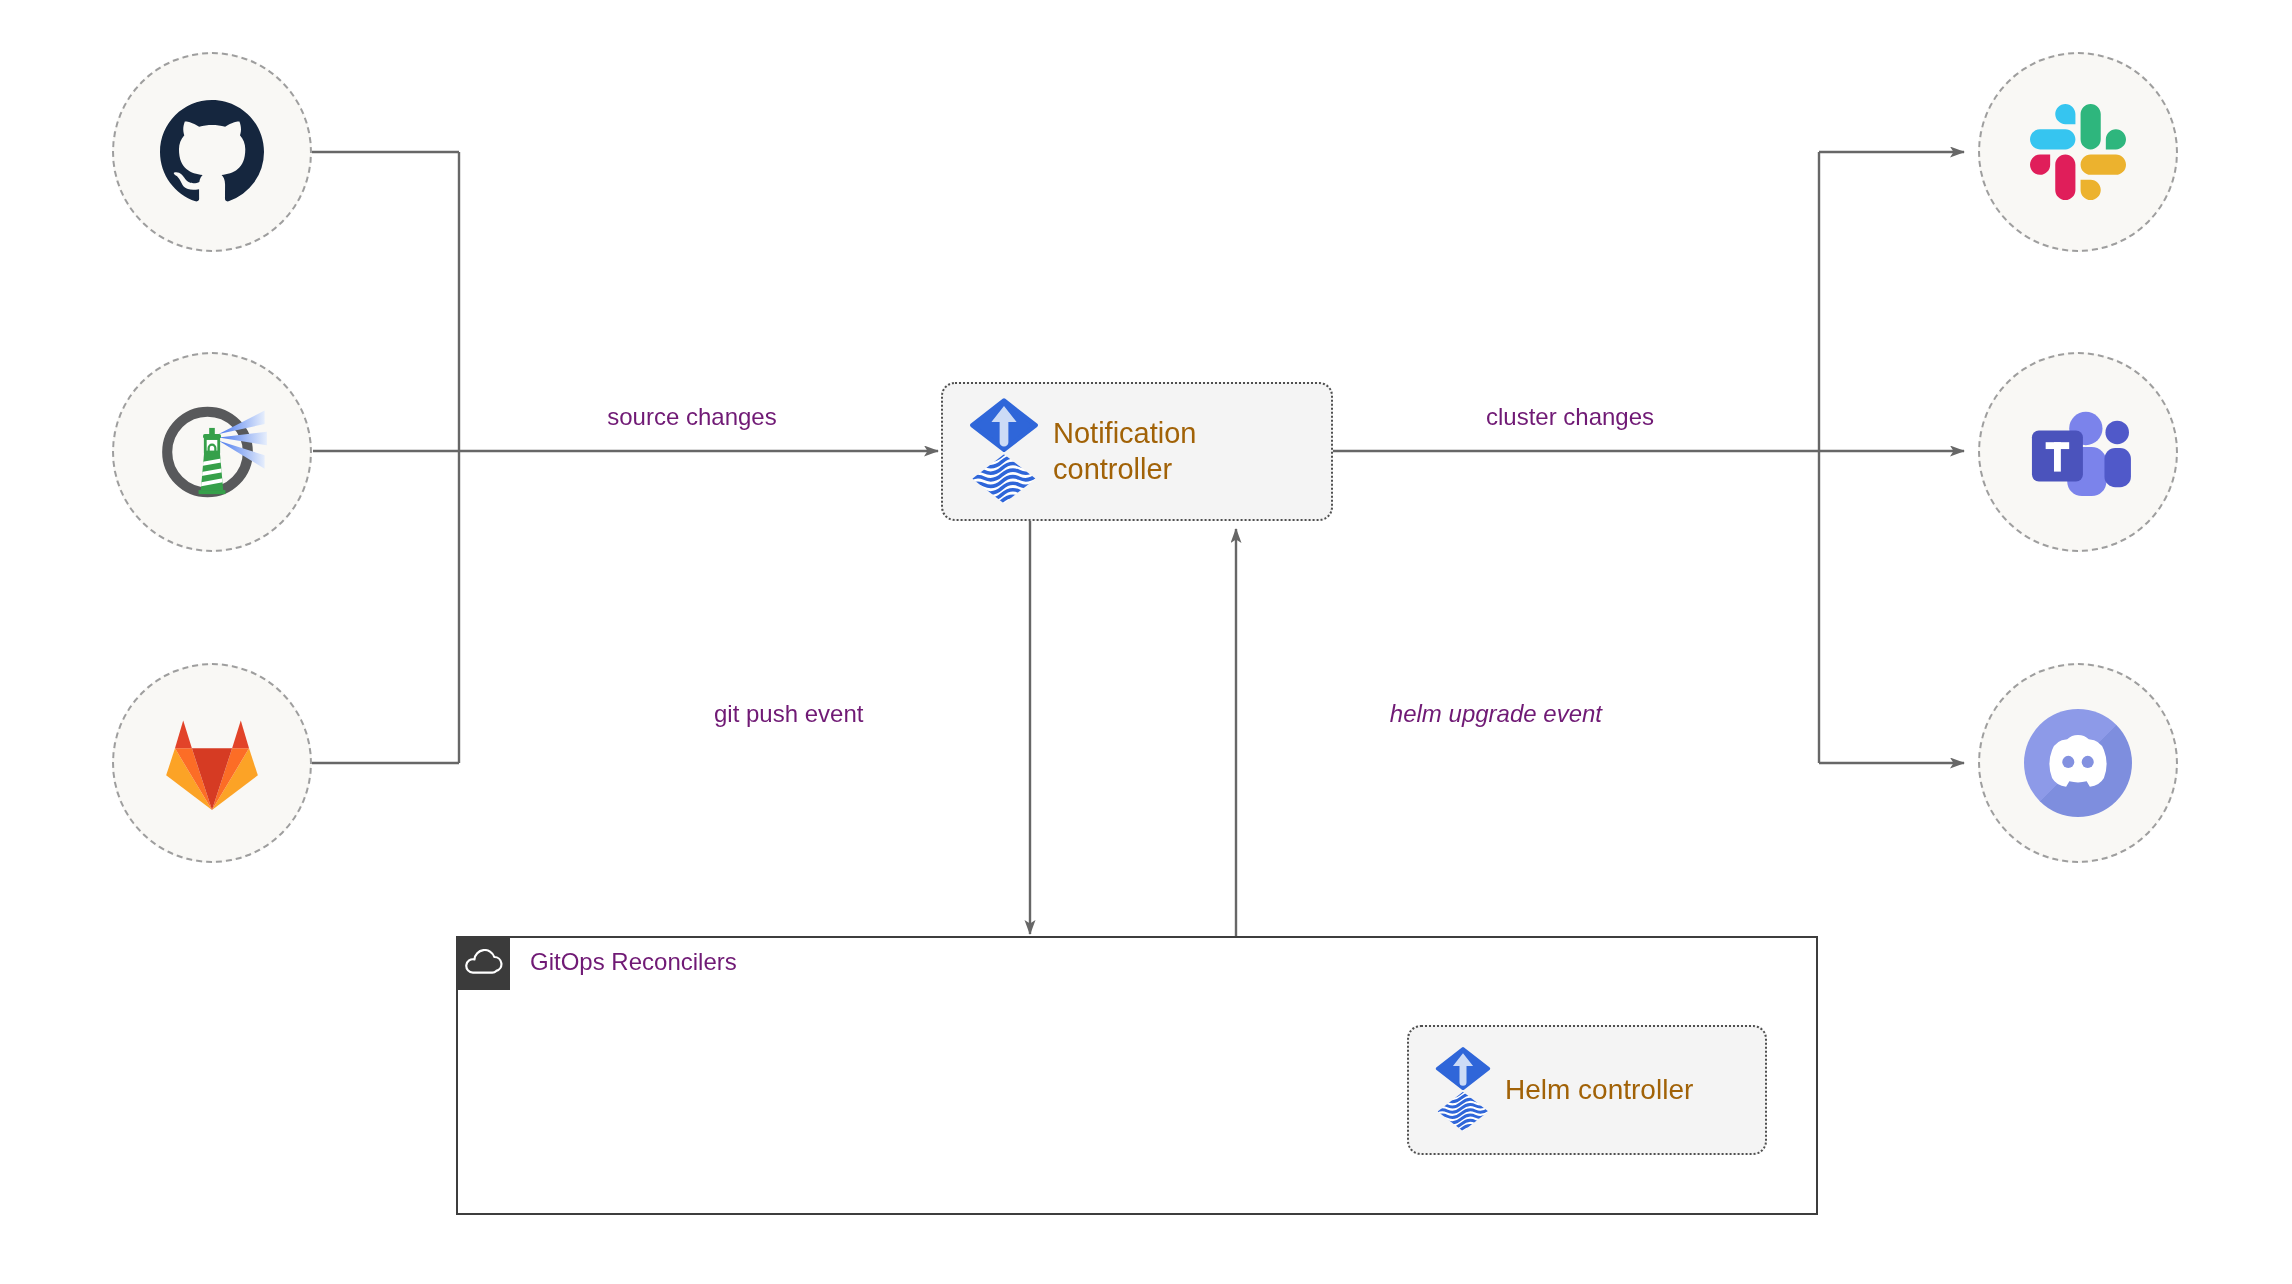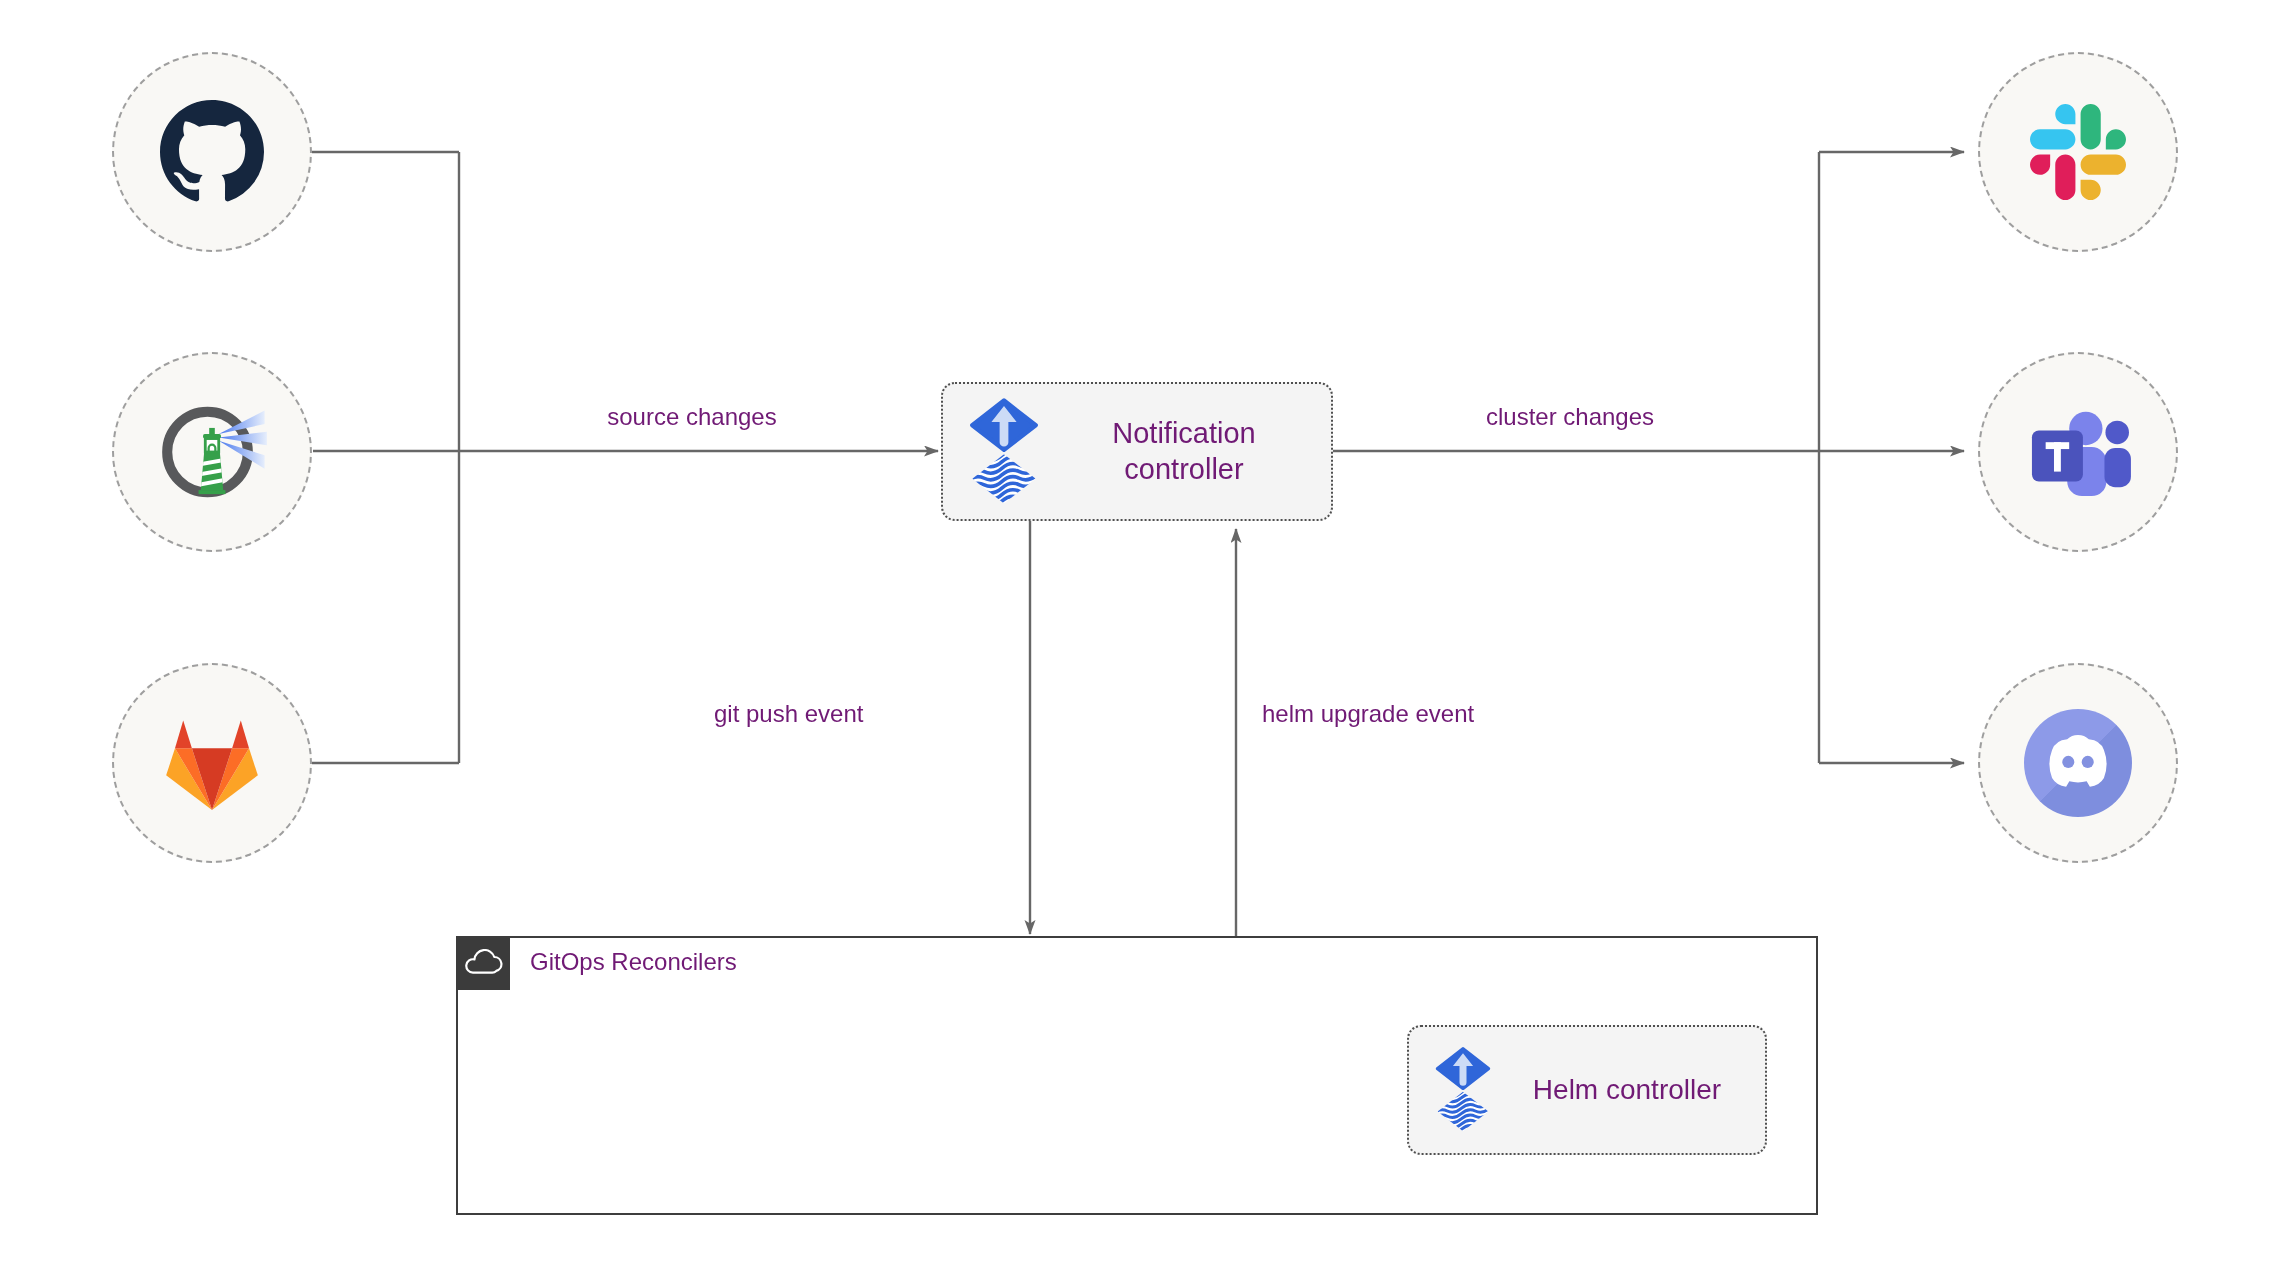--- a/index.html
+++ b/index.html
@@ -11,37 +11,37 @@
     border:2px dashed #9e9e9e;background:#f9f8f5;box-sizing:border-box;
     display:flex;align-items:center;justify-content:center;}
 
   
   #wires{position:absolute;left:0;top:0;pointer-events:none;}
 
   
   .node{position:absolute;background:#f4f4f4;border:2px dotted #4f4f4f;border-radius:14px;
     box-sizing:border-box;display:flex;align-items:center;gap:14px;padding:0 16px 0 26px;}
   .node .flux{flex:none;}
-  .node .node-label{flex:1;text-align:center;color:#701a75;line-height:1.22;}
+  .node .node-label{flex:1;text-align:left;color:#a16207;line-height:1.22;}
   .node-label.big{font-size:29px;width:220px;margin:0 auto;}
   .node-label.small{font-size:28px;width:185px;margin:0 auto;}
 
   
   #gitops-box{position:absolute;left:456px;top:936px;width:1362px;height:279px;
     border:2px solid #3d3d3d;background:#fff;box-sizing:border-box;}
   #gitops-badge{position:absolute;left:456px;top:936px;width:54px;height:54px;background:#3b3b3b;
     display:flex;align-items:center;justify-content:center;}
   #gitops-label{position:absolute;left:530px;top:948px;font-size:24px;color:#701a75;}
 
   
   .edge-label{position:absolute;font-size:24px;color:#701a75;white-space:nowrap;}
   #lbl-source-changes{left:542px;top:403px;width:300px;text-align:center;}
   #lbl-cluster-changes{left:1420px;top:403px;width:300px;text-align:center;}
   #lbl-git-push{left:714px;top:700px;width:300px;text-align:left;}
-  #lbl-helm-upgrade{left:1262px;top:700px;width:340px;text-align:left;}
+  #lbl-helm-upgrade{left:1262px;top:700px;width:340px;text-align:right;font-style:italic;}
 
   svg{display:block;}
 </style>
 </head>
 <body>
 
 <div id="canvas">
 
   <svg width="0" height="0" style="position:absolute" aria-hidden="true">
     <defs>

